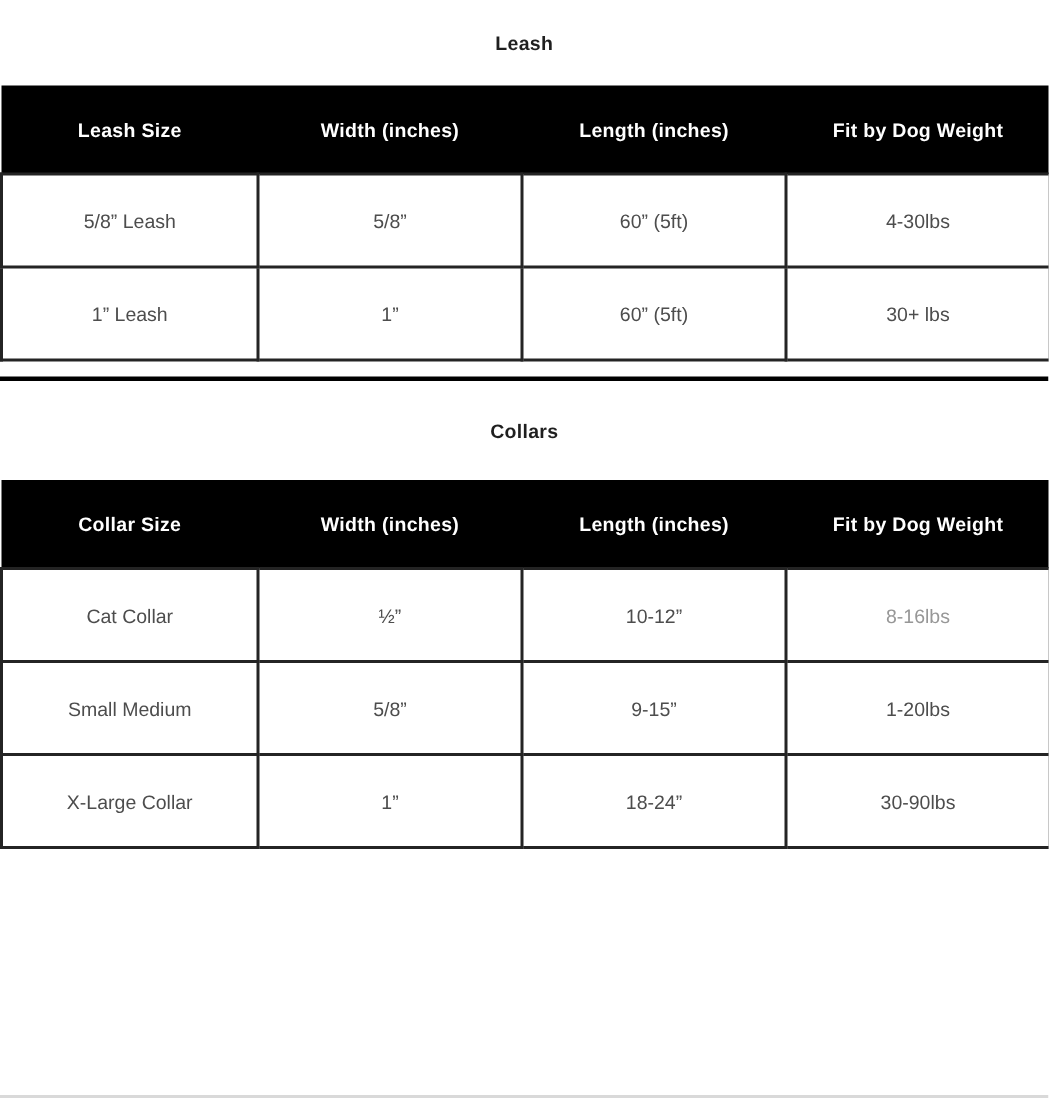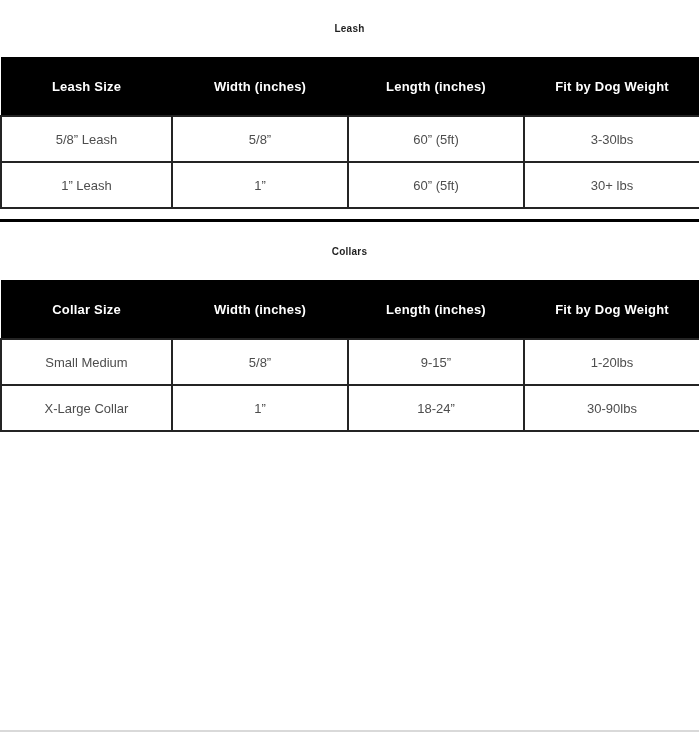--- a/index.html
+++ b/index.html
@@ -10,45 +10,45 @@
     overflow: hidden;
     position: relative;
     background: #ffffff;
     font-family: "Liberation Sans", sans-serif;
   }
   .section-title {
     height: 57px;
     display: flex;
     align-items: center;
     justify-content: center;
-    font-size: 10px;
+    font-size: 13px;
     font-weight: 700;
     color: #1f1f1f;
     letter-spacing: 0.2px;
   }
-  .section-title.collars { height: 58px; }
+  .section-title.collars { height: 66px; }
   table.size-table {
     width: 699px;
     border-collapse: collapse;
     table-layout: fixed;
   }
   table.size-table th {
     background: #000000;
     color: #ffffff;
     font-size: 13px;
     font-weight: 700;
     height: 59px;
     text-align: center;
     vertical-align: middle;
     padding: 0;
     border: 0;
     letter-spacing: 0.2px;
   }
   table.size-table td {
-    height: 46px;
+    height: 62px;
     border: 2px solid #242424;
     text-align: center;
     vertical-align: middle;
     font-size: 13px;
     font-weight: 400;
     color: #4d4d4d;
     padding: 10px;
     background: #ffffff;
   }
   table.size-table td.muted { color: #979797; }
@@ -87,21 +87,21 @@
         <th>Width (inches)</th>
         <th>Length (inches)</th>
         <th>Fit by Dog Weight</th>
       </tr>
     </thead>
     <tbody>
       <tr>
         <td>5/8” Leash</td>
         <td>5/8”</td>
         <td>60” (5ft)</td>
-        <td>3-30lbs</td>
+        <td>4-30lbs</td>
       </tr>
       <tr>
         <td>1” Leash</td>
         <td>1”</td>
         <td>60” (5ft)</td>
         <td>30+ lbs</td>
       </tr>
     </tbody>
   </table>
 
@@ -121,20 +121,26 @@
     <thead>
       <tr>
         <th>Collar Size</th>
         <th>Width (inches)</th>
         <th>Length (inches)</th>
         <th>Fit by Dog Weight</th>
       </tr>
     </thead>
     <tbody>
       <tr>
+        <td>Cat Collar</td>
+        <td>½”</td>
+        <td>10-12”</td>
+        <td class="muted">8-16lbs</td>
+      </tr>
+      <tr>
         <td>Small Medium</td>
         <td>5/8”</td>
         <td>9-15”</td>
         <td>1-20lbs</td>
       </tr>
       <tr>
         <td>X-Large Collar</td>
         <td>1”</td>
         <td>18-24”</td>
         <td>30-90lbs</td>

